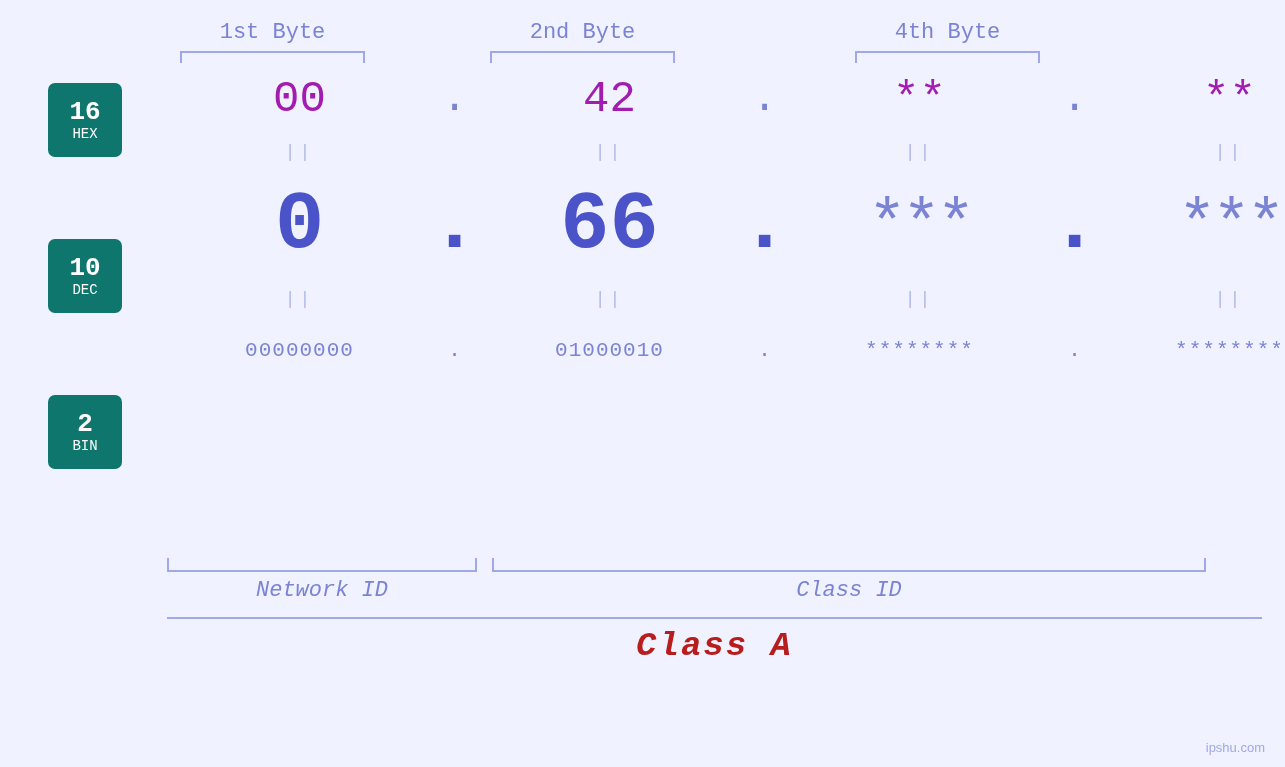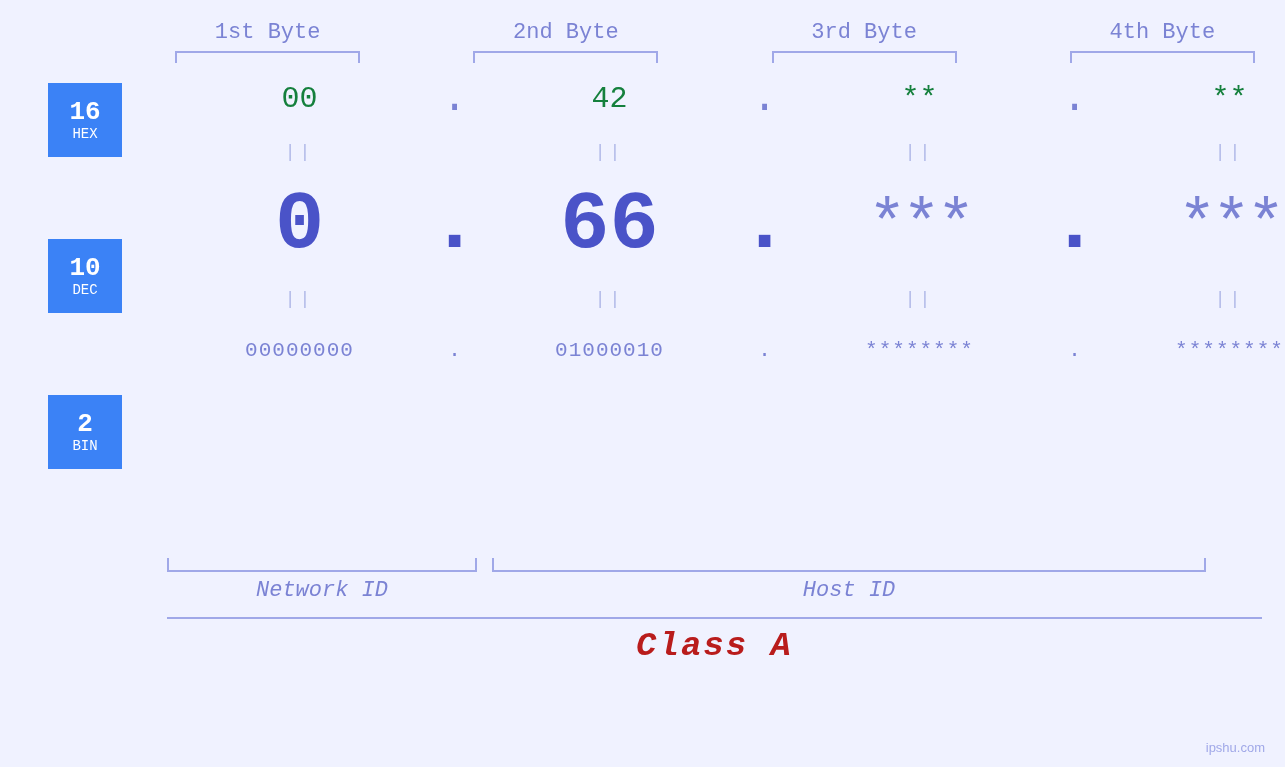--- a/index.html
+++ b/index.html
@@ -18,22 +18,22 @@
       height: 767px;
       position: relative;
       display: flex;
       flex-direction: column;
       align-items: center;
     }
 
     .badge {
       width: 74px;
       height: 74px;
-      background: #3b82f6;
-      border-radius: 0;
+      background: #0f766e;
+      border-radius: 7px;
       display: flex;
       flex-direction: column;
       align-items: center;
       justify-content: center;
       color: white;
       margin-bottom: 85px;
     }
 
     .badge-num {
       font-size: 26px;
@@ -102,22 +102,22 @@
       letter-spacing: 4px;
     }
     .row-bin {
       height: 70px;
       display: flex;
       align-items: center;
       justify-content: center;
     }
 
     .hex-text {
-      font-size: 30px;
-      color: #15803d;
+      font-size: 44px;
+      color: #a21caf;
       font-family: 'Courier New', Courier, monospace;
     }
     .dec-text-known {
       font-size: 82px;
       color: #4a53c8;
       font-family: 'Courier New', Courier, monospace;
       font-weight: bold;
     }
     .dec-text-unknown {
       font-size: 64px;
@@ -187,24 +187,20 @@
     <div class="top-byte-col">
       <div class="top-byte-label">1st Byte</div>
       <div class="top-bracket"></div>
     </div>
     <div class="top-sep-col"></div>
     <div class="top-byte-col">
       <div class="top-byte-label">2nd Byte</div>
       <div class="top-bracket"></div>
     </div>
     <div class="top-sep-col"></div>
-    <div class="top-byte-col">
-      <div class="top-byte-label">3rd Byte</div>
-      <div class="top-bracket"></div>
-    </div>
     <div class="top-sep-col"></div>
     <div class="top-byte-col">
       <div class="top-byte-label">4th Byte</div>
       <div class="top-bracket"></div>
     </div>
   </div>
 
   <div style="display:flex; flex-direction:row; width:1285px; margin-top:8px;">
 
     <div style="display:flex; flex-direction:column; padding-left:48px; padding-top:22px; gap:0;">
@@ -335,21 +331,21 @@
 
       <div style="flex:1; height:14px; border-left:2px solid #a0a8e8; border-bottom:2px solid #a0a8e8; border-right:2px solid #a0a8e8; max-width:770px;"></div>
     </div>
 
     <div style="display:flex; flex-direction:row; margin-top:6px;">
       <div style="width:310px; text-align:center;">
         <span style="font-size:22px; color:#7b83d4; font-family:'Courier New',Courier,monospace;">Network ID</span>
       </div>
       <div style="width:15px;"></div>
       <div style="flex:1; text-align:center; max-width:770px;">
-        <span style="font-size:22px; color:#7b83d4; font-family:'Courier New',Courier,monospace;">Host ID</span>
+        <span style="font-size:22px; color:#7b83d4; font-family:'Courier New',Courier,monospace;">Class ID</span>
       </div>
     </div>
 
     <div style="width:1095px; margin-top:14px;">
       <div style="width:100%; height:2px; background:#a0a8e8;"></div>
       <div style="text-align:center; font-size:34px; color:#b91c1c; font-family:'Courier New',Courier,monospace; margin-top:8px; letter-spacing:2px; font-weight:bold;">Class A</div>
     </div>
 
   </div>
 

